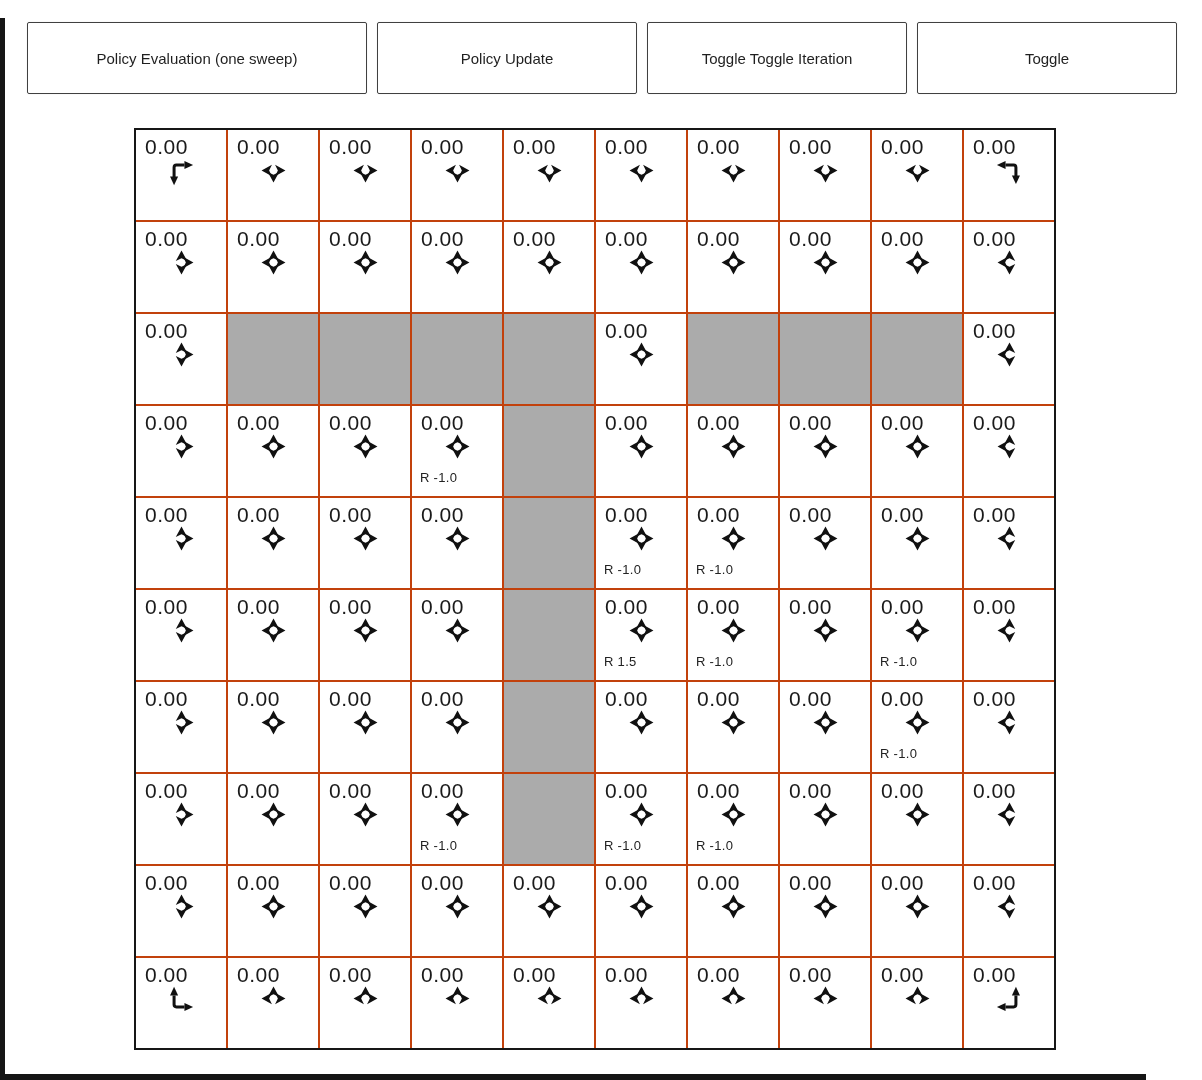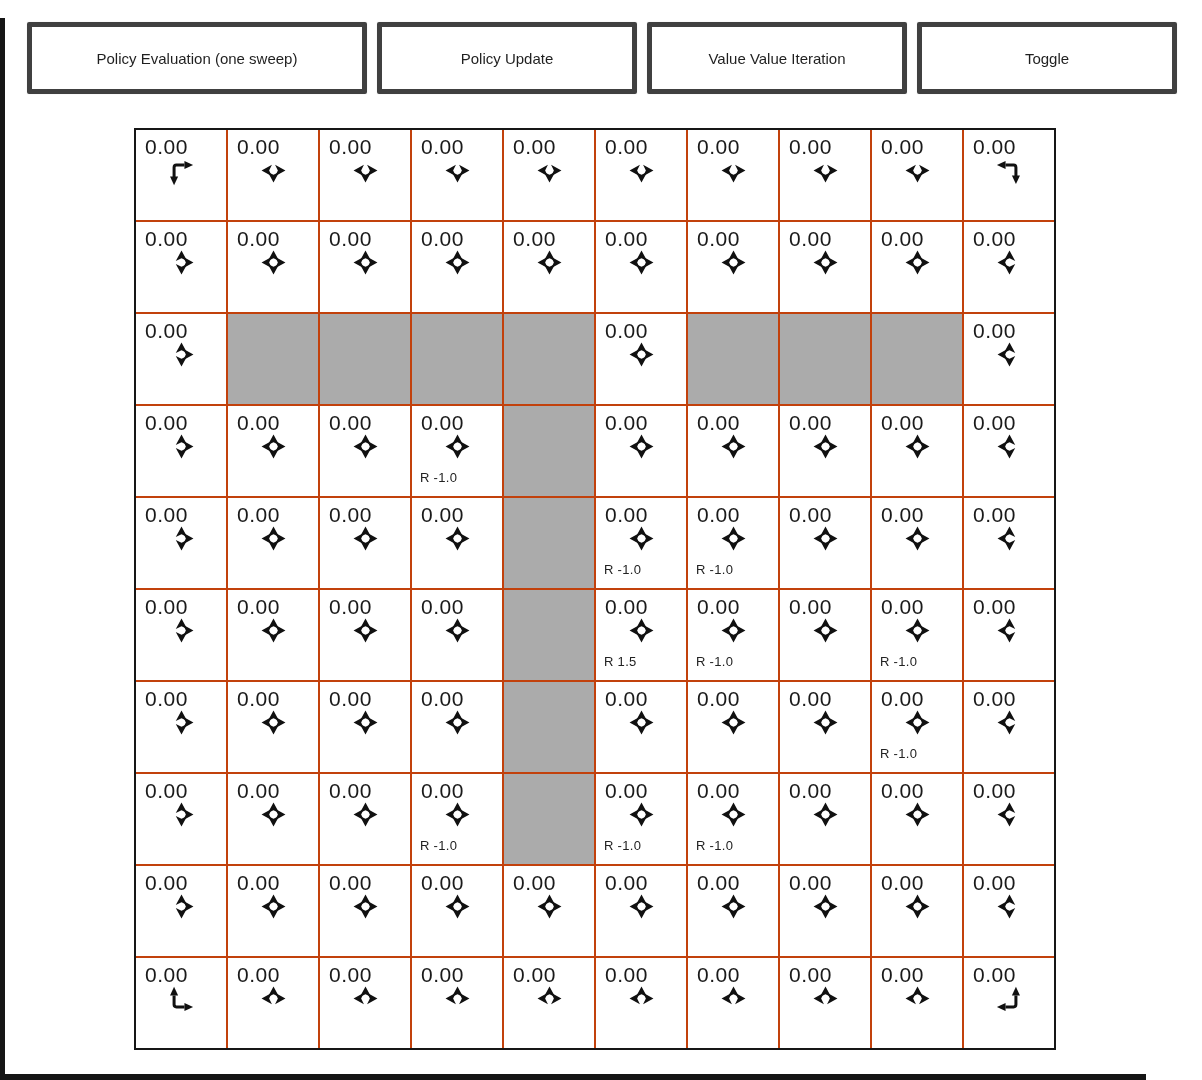--- a/index.html
+++ b/index.html
@@ -7,21 +7,21 @@
     width:1202px;height:1080px;position:relative;overflow:hidden;
     background:#ffffff;font-family:"Liberation Sans",sans-serif;
   }
   
   .edge-left{position:absolute;left:0;top:18px;width:5px;height:1062px;background:#151515;}
   .edge-bottom{position:absolute;left:0;top:1074px;width:1146px;height:6px;background:#151515;}
 
   
   .toolbar{position:absolute;top:22px;left:27px;width:1150px;height:72px;display:flex;gap:10px;}
   .btn{
-    background:#ffffff;border:5px solid #404040;border-radius:2px;
+    background:#ffffff;border:1px solid #404040;border-radius:2px;
     display:flex;align-items:center;justify-content:center;
     font-size:15px;color:#1f1f1f;cursor:pointer;box-shadow:0 0 0 1px rgba(0,0,0,0.02);
     font-family:"Liberation Sans",sans-serif;padding:0;
   }
   .btn-wide{width:340px;flex:none;}
   .btn-std{flex:1;text-align:right;}
 
   
   .grid{
     position:absolute;top:128px;left:134px;
@@ -43,21 +43,21 @@
 </style>
 </head>
 <body>
 
 <div class="edge-left"></div>
 <div class="edge-bottom"></div>
 
 <div class="toolbar">
   <button class="btn btn-wide">Policy Evaluation (one sweep)</button>
   <button class="btn btn-std">Policy Update</button>
-  <button class="btn btn-std">Value Value Iteration</button>
+  <button class="btn btn-std">Toggle Toggle Iteration</button>
   <button class="btn btn-std">Toggle</button>
 </div>
 
 <div class="grid" id="grid">
     <div class="cell">
       <span class="val">0.00</span>
       <span class="arrow">
         <svg width="30" height="30" viewBox="0 0 26 26">
           <path d="M7,18 V9 Q7,7 9,7 H16" fill="none" stroke="#111111" stroke-width="2.6" stroke-linecap="butt"></path>
           <polygon points="16,3.5 16,10.5 23.5,7" fill="#111111"></polygon>

